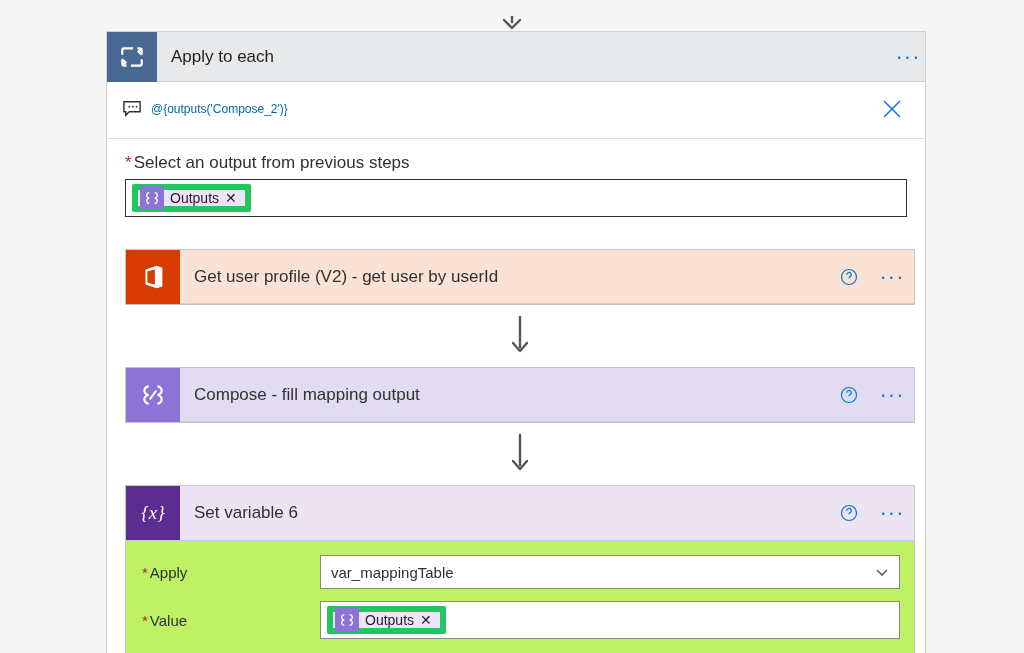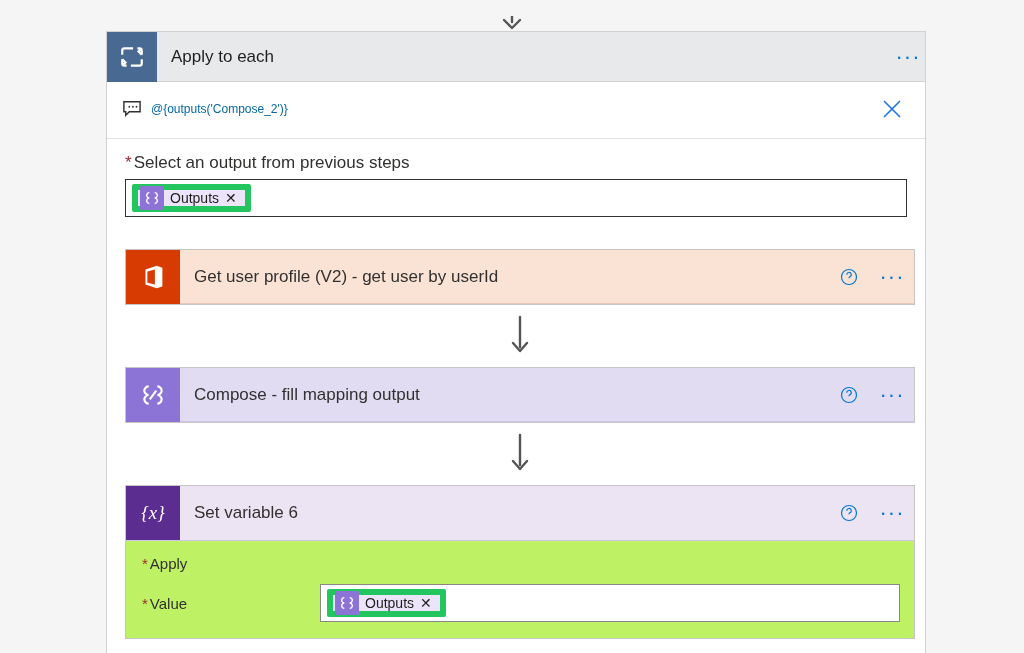--- a/index.html
+++ b/index.html
@@ -211,20 +211,30 @@
                 <circle cx="12" cy="12" r="10" fill="none" stroke="#0078d4" stroke-width="1.6"></circle>
                 <path fill="none" stroke="#0078d4" stroke-width="1.6" d="M9 9a3 3 0 1 1 4 2.8c-.7.4-1 1-1 1.7M12 17h.01"></path>
               </svg>
           </div>
           <div class="more">···</div>
         </div>
 
         <div class="action-body">
           <div class="form-row">
             <div class="form-label"><span class="req">*</span><span>Apply</span></div>
+            <div class="form-control">
+              <div class="select-box">
+                <span>var_mappingTable</span>
+                <span class="chev">
+                  <svg width="14" height="14" viewBox="0 0 14 14">
+                      <path fill="none" stroke="#605e5c" stroke-width="1.6" d="M2 5l5 5 5-5"></path>
+                    </svg>
+                </span>
+              </div>
+            </div>
           </div>
           <div class="form-row">
             <div class="form-label"><span class="req">*</span><span>Value</span></div>
             <div class="form-control">
               <div class="value-box">
                 <span class="token">
                   <span class="token-icon">
                     <svg width="16" height="16" viewBox="0 0 24 24">
                         <path fill="none" stroke="#fff" stroke-width="2" d="M8 4c-3 0-4 3-4 4s1 4 4 4c-3 0-4 3-4 4s1 4 4 4M16 4c3 0 4 3 4 4s-1 4-4 4c3 0 4 3 4 4s-1 4-4 4"></path>
                       </svg>

